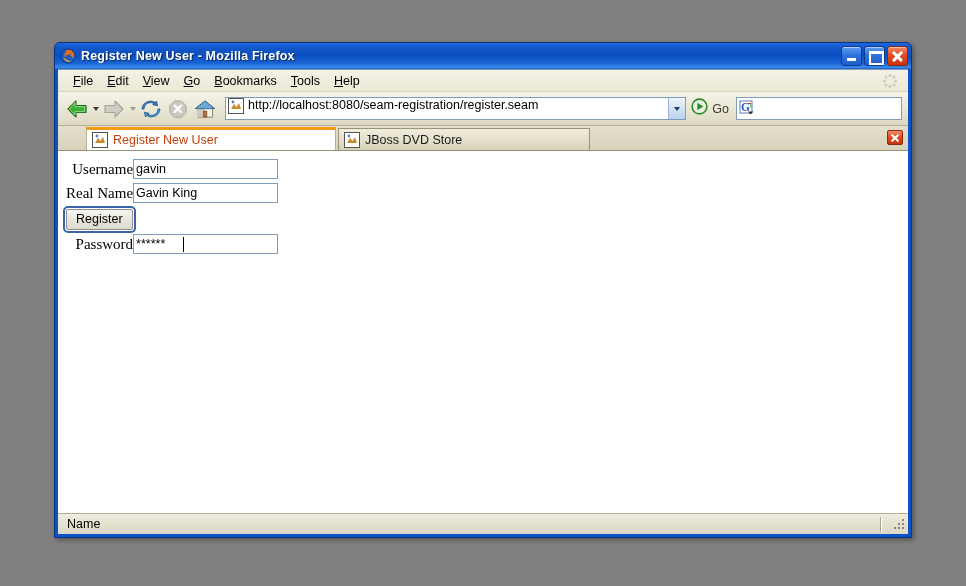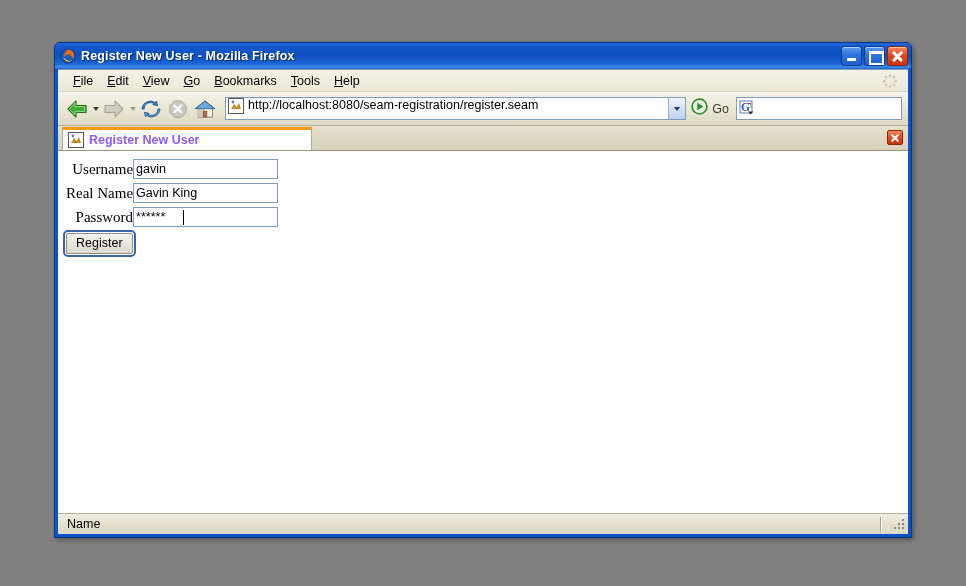--- a/index.html
+++ b/index.html
@@ -223,28 +223,29 @@
     margin-right: 2px;
     min-width: 0;
   }
   .tab.inactive {
     background: linear-gradient(to bottom, #f0eddc 0%, #e2dec9 60%, #d5d0b7 100%);
     color: #1a1a1a;
     width: 252px;
   }
   .tab.active {
     background: #fff;
-    color: #8b5cf6;
-    font-weight: bold;
+    color: #c2410c;
+    font-weight: normal;
     border-top: 3px solid #f59a13;
     border-left-color: #b5ad92;
     border-right-color: #b5ad92;
     height: 23px;
     width: 250px;
     z-index: 3;
+    margin-left: 24px;
   }
   .tab-fav {
     width: 16px; height: 16px; flex: 0 0 16px;
     margin-right: 5px;
   }
   .tab-label {
     white-space: nowrap; overflow: hidden;
     text-overflow: ellipsis;
   }
   #tab-close {
@@ -482,20 +483,30 @@
         <span class="tab-fav">
           <svg width="16" height="16" viewBox="0 0 16 16">
             <rect x="0.5" y="0.5" width="15" height="15" fill="#fff" stroke="#555"></rect>
             <path d="M3 11 L6 6 L8.5 9 L11 5 L13 11 Z" fill="#c98b2a"></path>
             <circle cx="5" cy="4" r="1.4" fill="#5e83c4"></circle>
           </svg>
         </span>
         <span class="tab-label">Register New User</span>
       </div>
 
+      <div class="tab inactive">
+        <span class="tab-fav">
+          <svg width="16" height="16" viewBox="0 0 16 16">
+            <rect x="0.5" y="0.5" width="15" height="15" fill="#fff" stroke="#555"></rect>
+            <path d="M3 11 L6 6 L8.5 9 L11 5 L13 11 Z" fill="#c98b2a"></path>
+            <circle cx="5" cy="4" r="1.4" fill="#5e83c4"></circle>
+          </svg>
+        </span>
+        <span class="tab-label">JBoss DVD Store</span>
+      </div>
 
       <div id="tab-close">
         <span class="x1"></span>
           <span class="x2"></span>
       </div>
     </div>
 
     <div id="content">
       <table class="form">
         <tbody>
@@ -505,31 +516,31 @@
             <input class="field" type="text" value="gavin" style="">
           </td>
         </tr>
         <tr>
           <td class="lbl">Real Name</td>
           <td>
             <input class="field" type="text" value="Gavin King" style="">
           </td>
         </tr>
         <tr>
+          <td colspan="2">
+            <button id="register-btn">Register</button>
+          </td>
+        </tr>
+        <tr>
           <td class="lbl">Password</td>
           <td>
             <span id="pwd-wrap">
               <input class="field" type="text" value="******" style="">
               <span id="pwd-caret"></span>
             </span>
-          </td>
-        </tr>
-        <tr>
-          <td colspan="2">
-            <button id="register-btn">Register</button>
           </td>
         </tr>
       </tbody>
         </table>
     </div>
 
     <div id="statusbar">
       <span id="status-text">Name</span>
       <span id="status-sep"></span>
       <span id="grip">

